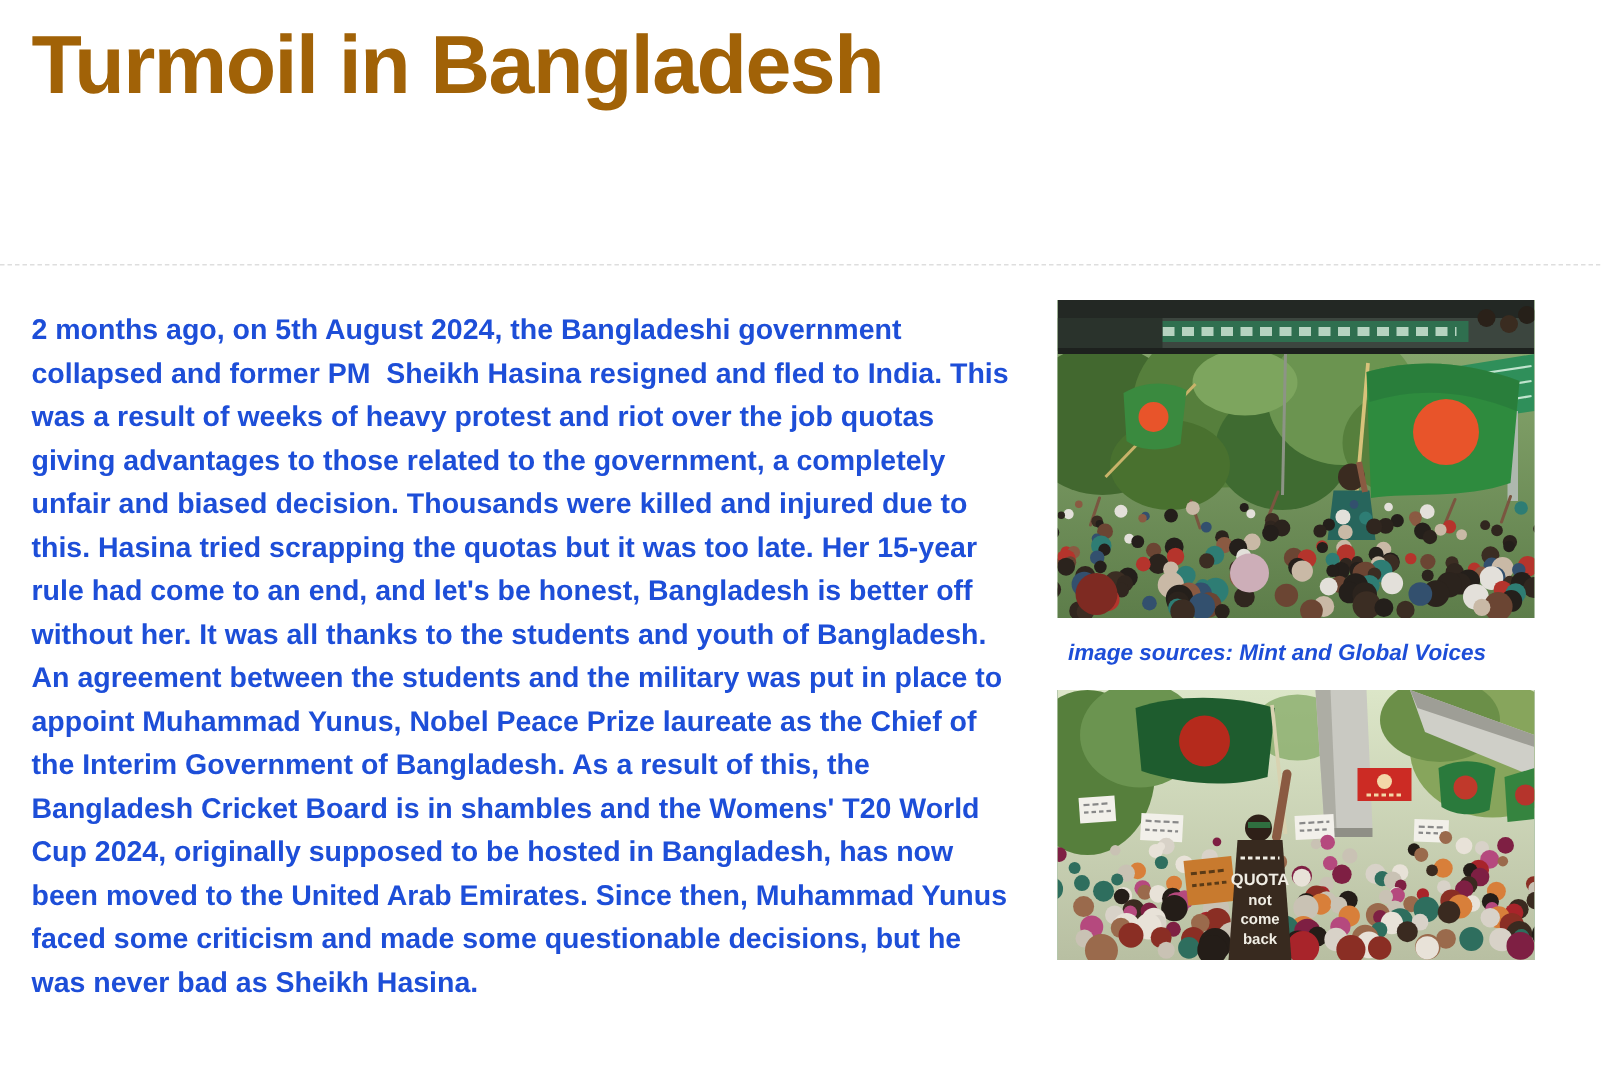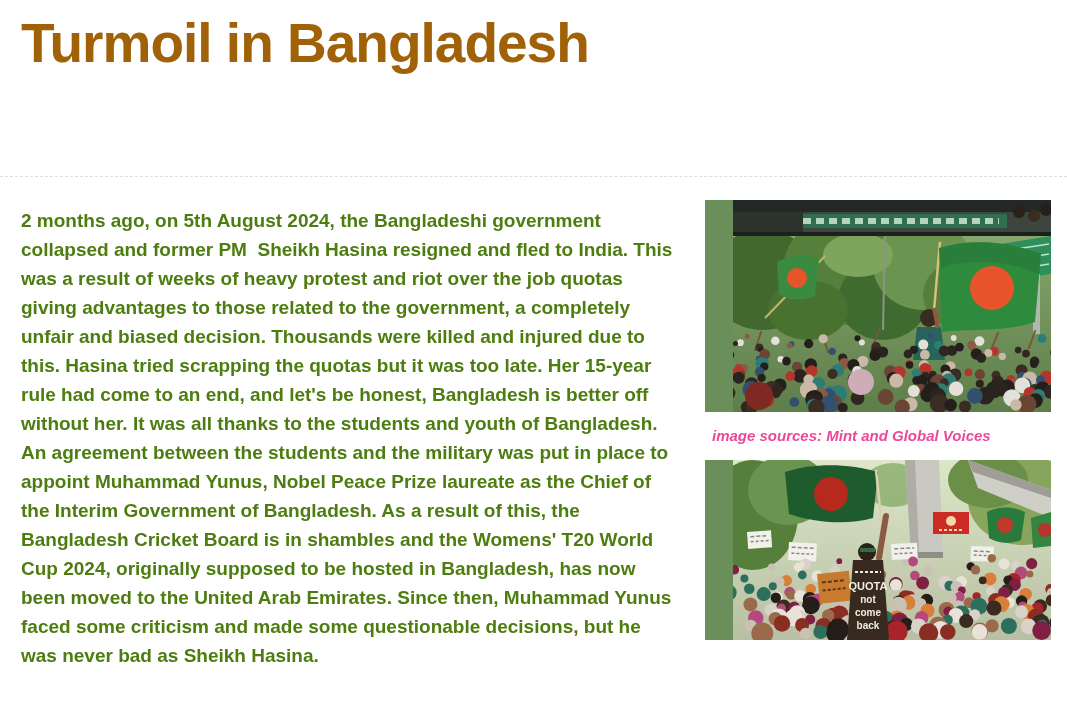--- a/index.html
+++ b/index.html
@@ -17,32 +17,32 @@
     position:absolute;left:22px;top:115px;
     font-size:21px;font-weight:700;font-style:italic;color:#2e2e2e;
     border-bottom:2px solid #2e2e2e;padding:0 16px 2px 0;
   }
   .separator{
     position:absolute;left:0;top:176px;width:1067px;height:0;
     border-top:1px dashed #dedede;
   }
   .body-text{
     position:absolute;left:21px;top:206px;width:655px;margin:0;
-    font-size:19px;line-height:29px;font-weight:700;color:#4d7c0f;
+    font-size:19px;line-height:29px;font-weight:700;color:#1d4ed8;
     white-space:pre-wrap;
   }
   .photo{
-    position:absolute;width:318px;overflow:hidden;background:#6b8f5a;padding-left:28px;
+    position:absolute;width:318px;overflow:hidden;background:#6b8f5a;
   }
   .photo-top{left:705px;top:200px;height:212px;}
   .photo-bottom{left:705px;top:460px;height:180px;}
   .photo svg{display:block;}
   .image-caption{
     position:absolute;left:712px;top:427px;width:315px;
-    font-size:15px;font-weight:700;font-style:italic;color:#ec4899;
+    font-size:15px;font-weight:700;font-style:italic;color:#1d4ed8;
     white-space:nowrap;
   }
 </style>
 </head>
 <body>
 
 <div class="page">
 
   <h1 class="page-title">Turmoil in Bangladesh</h1>
 

